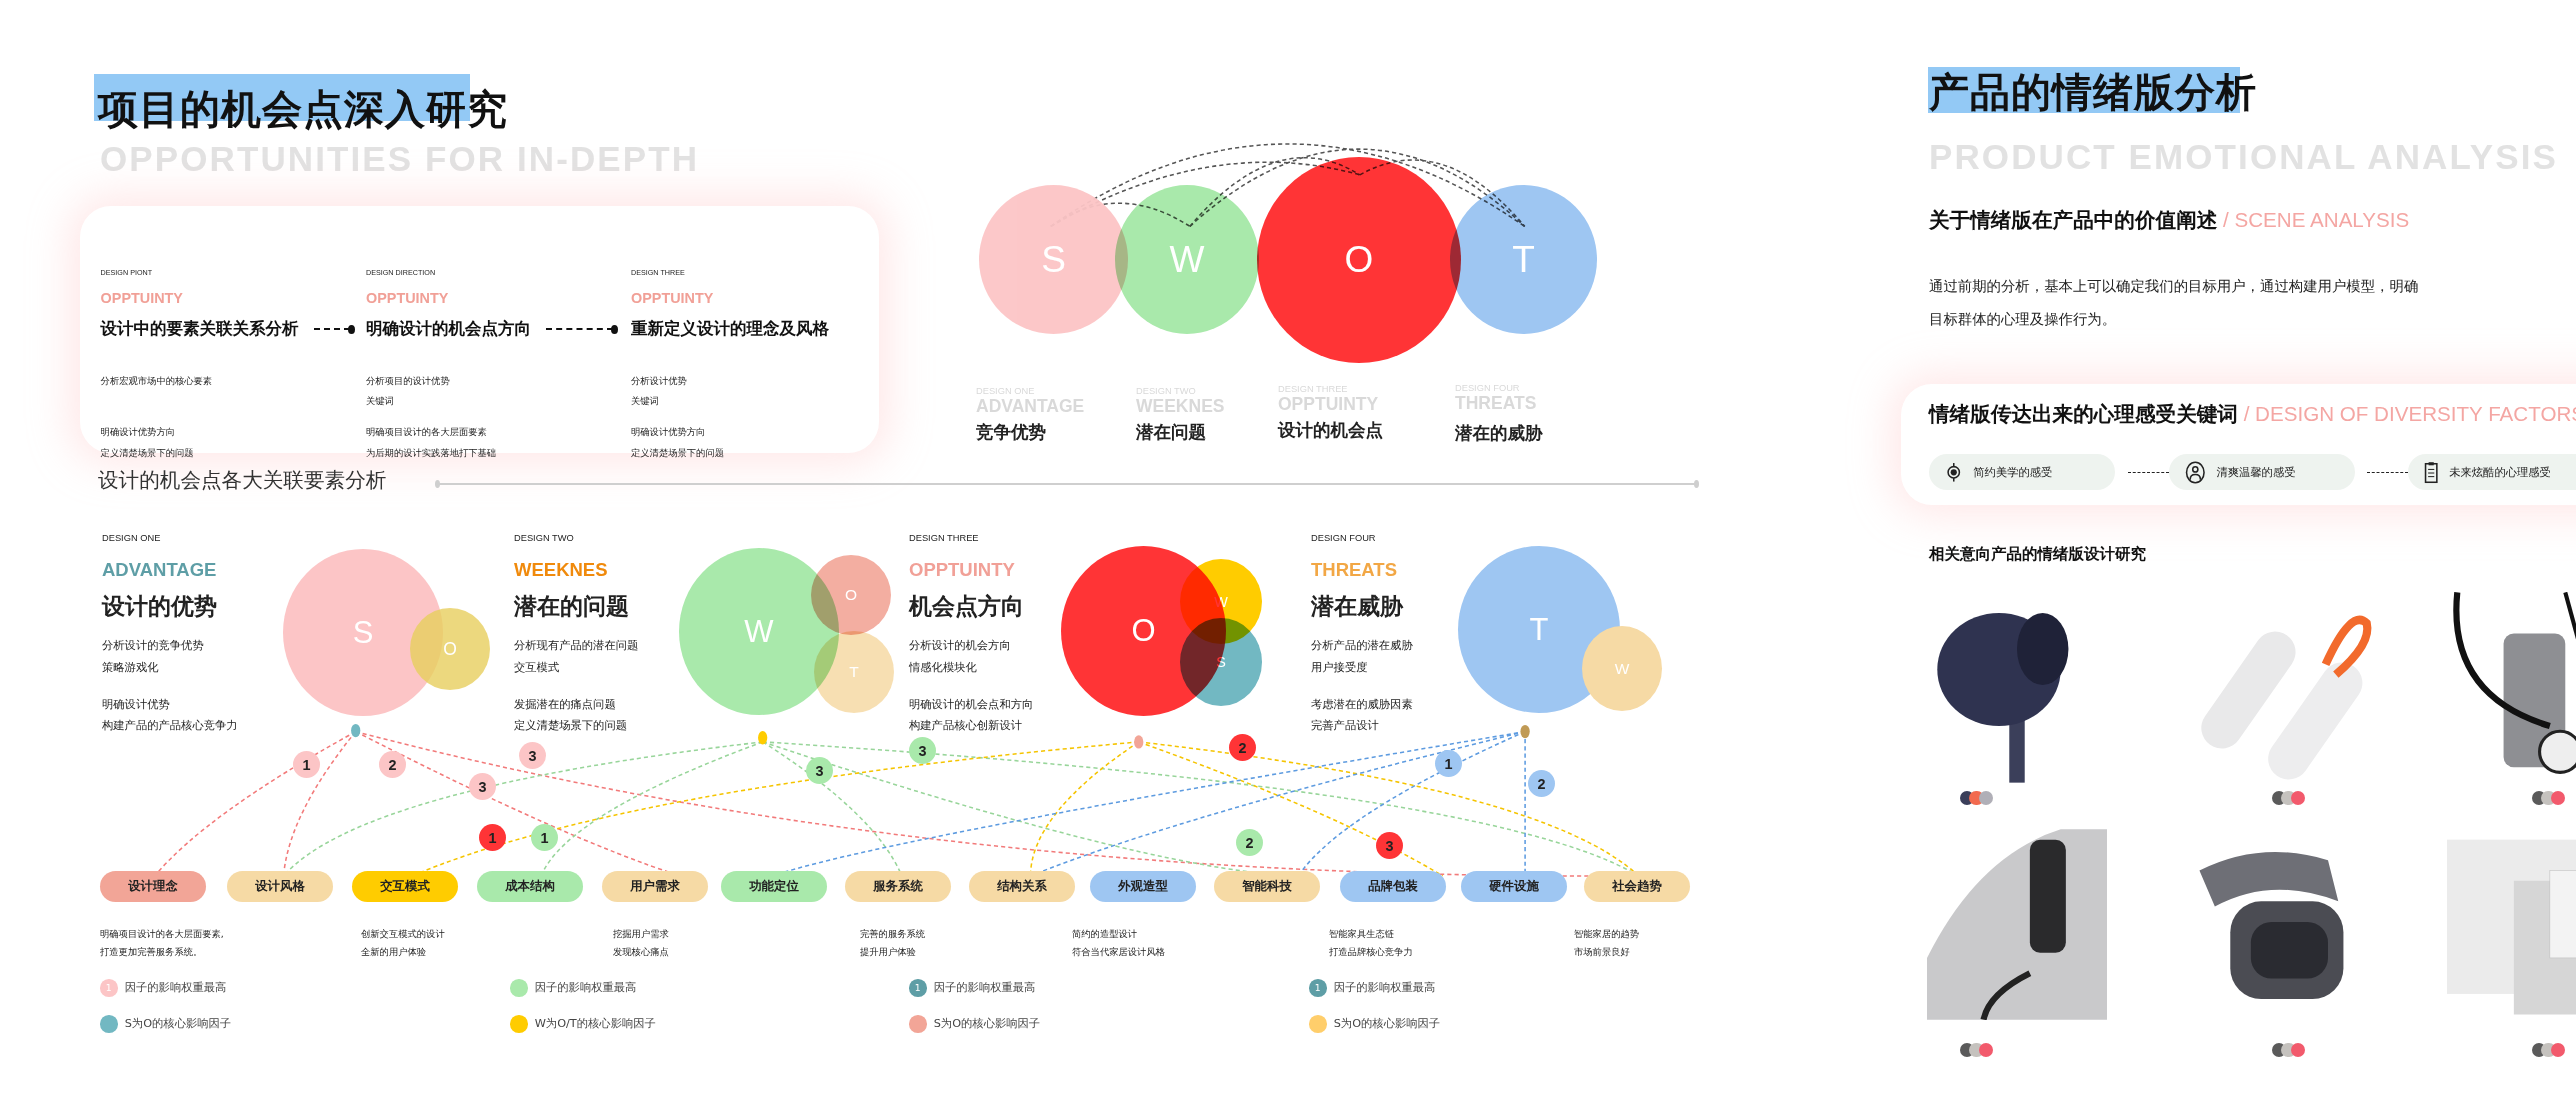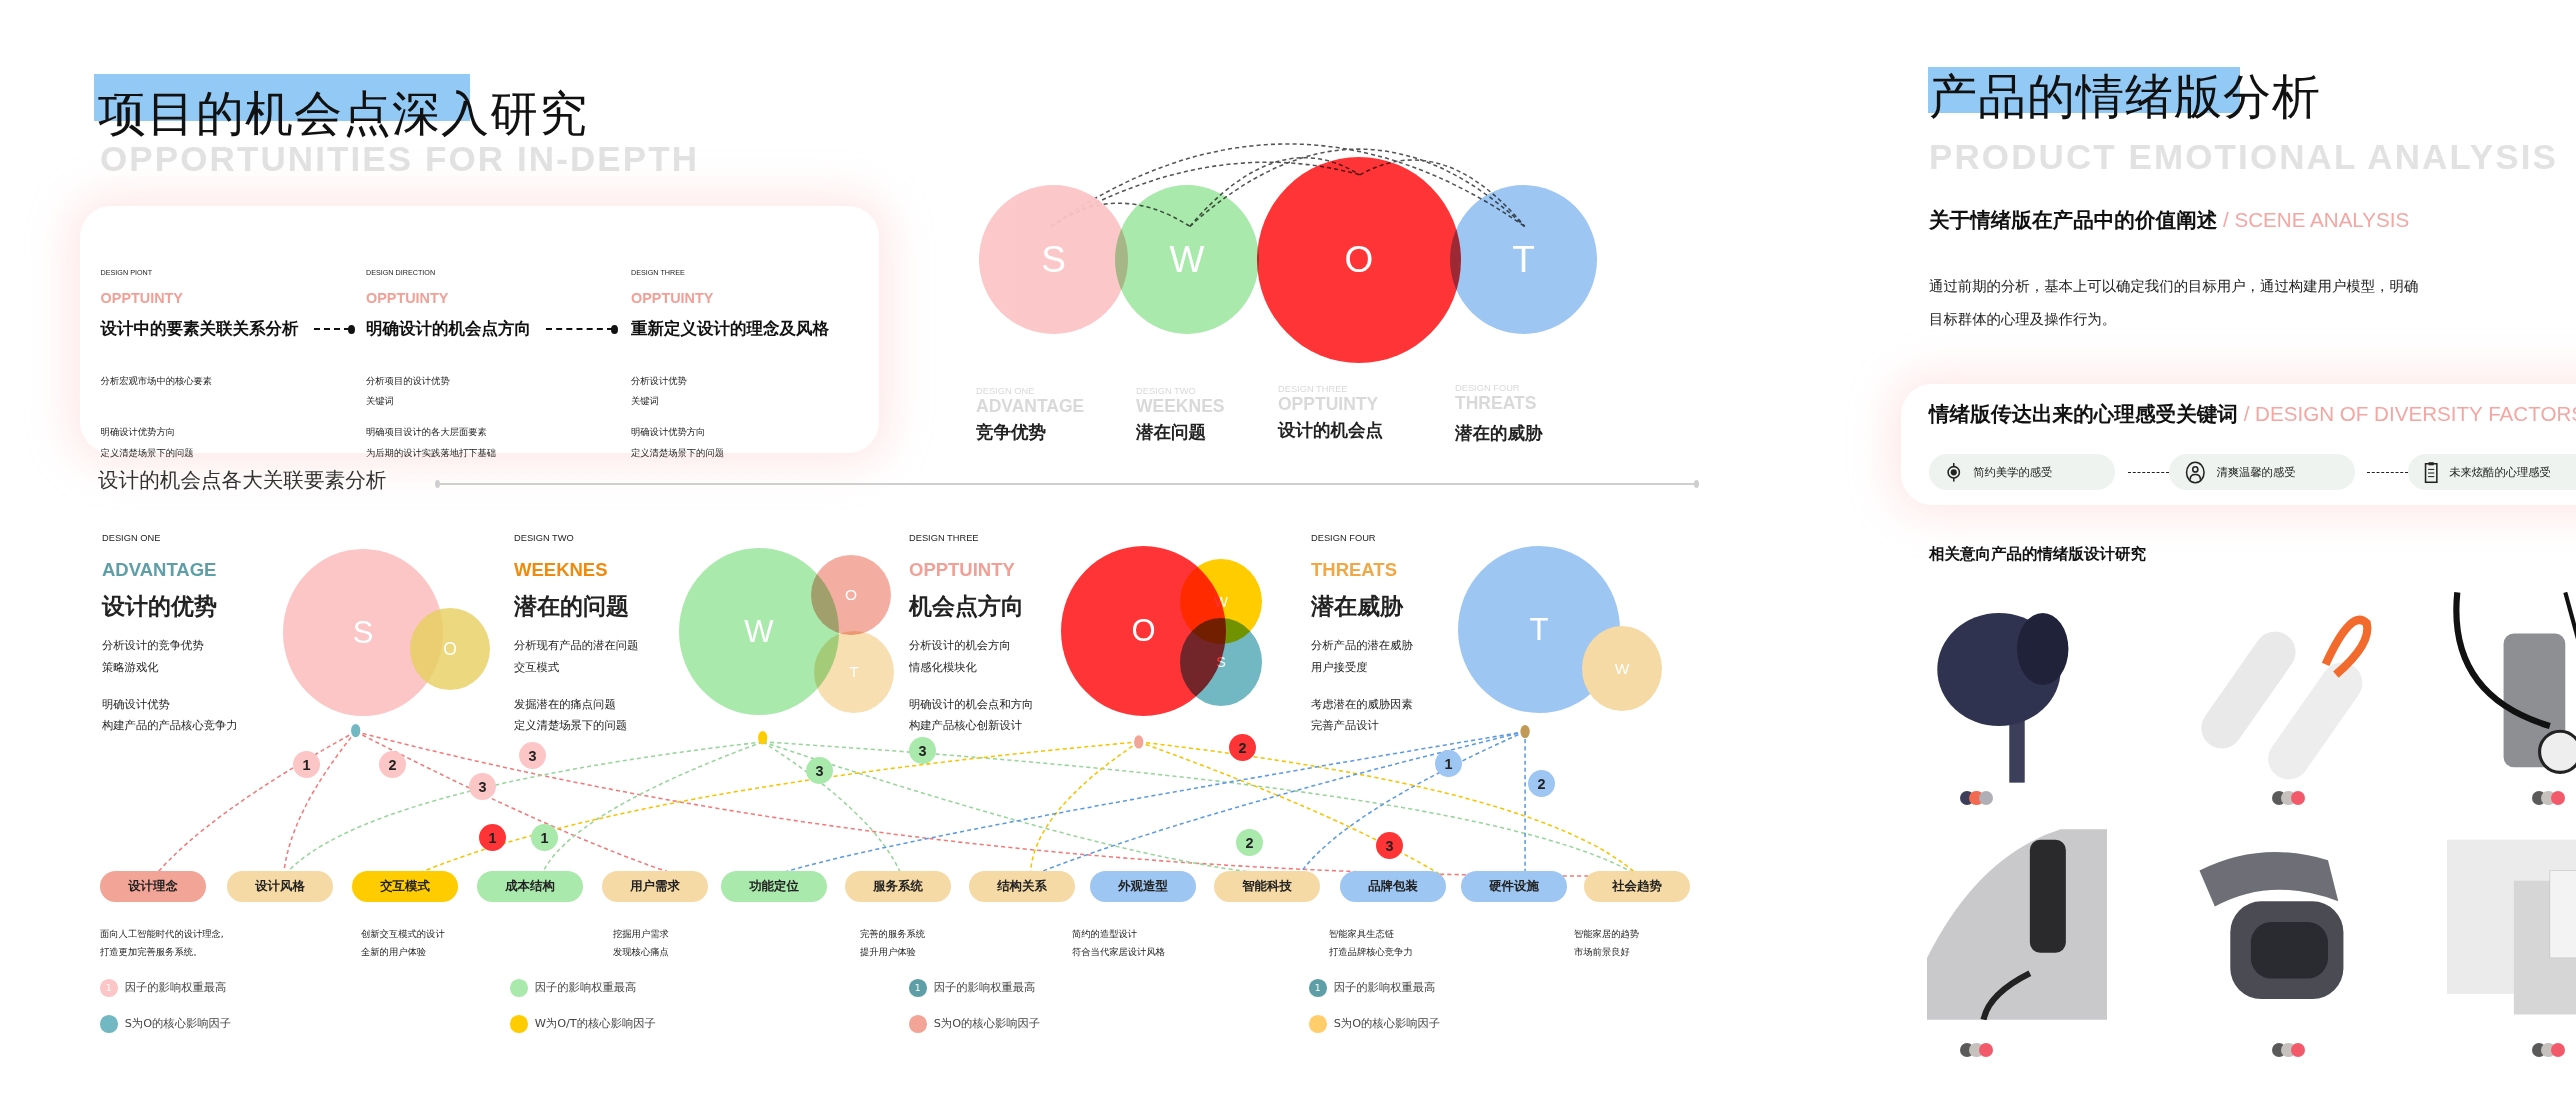--- a/index.html
+++ b/index.html
@@ -1,19 +1,19 @@
 <!DOCTYPE html>
 <html style="font-size:8.2px"><head>
 <meta charset="utf-8">
 <style>
   html,body{margin:0;padding:0;background:#fff;}
   body{width:3615px;height:1120px;position:relative;overflow:hidden;font-family:"DejaVu Sans","Liberation Sans",sans-serif;color:#222;}
   .abs{position:absolute;}
   .title-bar{background:#93c9f5;}
-  .h1{font-weight:normal;font-size:48px;color:#111;white-space:nowrap;letter-spacing:1px;}
+  .h1{font-weight:bold;font-size:40px;color:#111;white-space:nowrap;letter-spacing:1px;}
   .ghost{font-family:"Liberation Sans",sans-serif;font-weight:bold;font-size:35px;color:#e2e2e2;white-space:nowrap;letter-spacing:2.1px;}
   .card{background:#fff;border-radius:31px;box-shadow:0 0 41px 10.3px rgba(255,190,190,0.35);}
   .card-title{font-weight:bold;font-size:21.6px;white-space:nowrap;color:#111;}
   .card-title .en{color:#f4a6a3;font-weight:normal;font-family:"Liberation Sans",sans-serif;}
   .tiny{font-family:"Liberation Sans",sans-serif;font-size:7.2px;color:#222;white-space:nowrap;}
   .oppt{font-family:"Liberation Sans",sans-serif;font-size:14.4px;color:#f1a097;white-space:nowrap;font-weight:bold;}
   .step-main{font-weight:bold;font-size:16.5px;white-space:nowrap;color:#111;}
   .small{font-size:9.3px;color:#222;white-space:nowrap;line-height:20.6px;}
   .circle{position:absolute;border-radius:50%;display:flex;align-items:center;justify-content:center;color:#fff;font-family:"Liberation Sans",sans-serif;}
   .lbl-grey{font-family:"Liberation Sans",sans-serif;color:#d9d9d9;white-space:nowrap;}
@@ -295,21 +295,21 @@
     <span>品牌包装</span>
   </div>
 <div class="pill" style="left:1461px;top:871px;background:#9ec6f2;">
     <span>硬件设施</span>
   </div>
 <div class="pill" style="left:1584px;top:871px;background:#f6daa5;">
     <span>社会趋势</span>
   </div>
 
 <div class="abs" style="left:100px;top:925px;">
-    <div class="pill-desc">面向人工智能时代的设计理念,</div>
+    <div class="pill-desc">明确项目设计的各大层面要素,</div>
     <div class="pill-desc">打造更加完善服务系统。</div>
   </div>
 <div class="abs" style="left:361px;top:925px;">
     <div class="pill-desc">创新交互模式的设计</div>
     <div class="pill-desc">全新的用户体验</div>
   </div>
 <div class="abs" style="left:613px;top:925px;">
     <div class="pill-desc">挖掘用户需求</div>
     <div class="pill-desc">发现核心痛点</div>
   </div>

